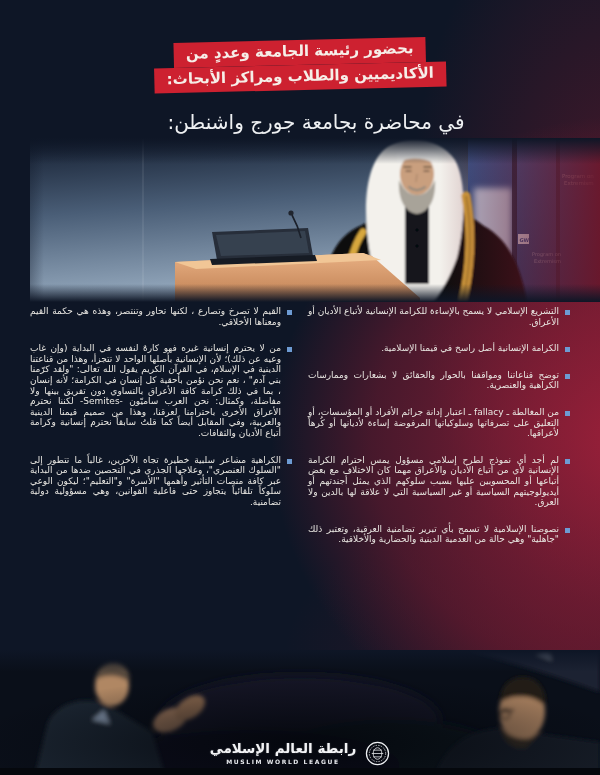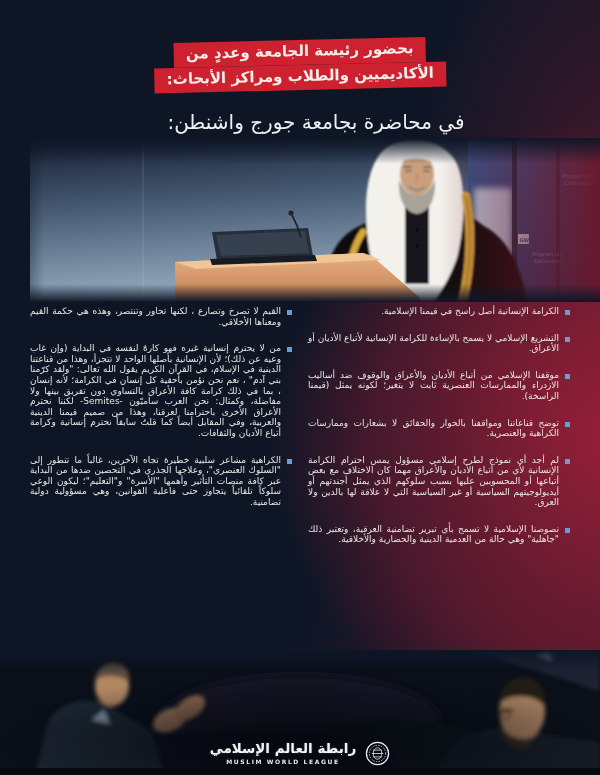--- a/index.html
+++ b/index.html
@@ -169,33 +169,33 @@
     <rect x="440" y="0" width="160" height="164" fill="url(#redover)"></rect>
     <rect x="0" y="0" width="44" height="164" fill="url(#fadeLeft)"></rect>
     <rect x="0" y="0" width="600" height="26" fill="url(#fadeTop)"></rect>
     <rect x="0" y="146" width="600" height="18" fill="url(#fadeBot)"></rect>
   </svg>
 
   <div class="columns">
     <div class="col">
       <div class="quote">
           <span class="bullet"></span>
+          <p class="qtext">التشريع الإسلامي لا يسمح بالإساءة للكرامة الإنسانية لأتباع الأديان أو الأعراق.</p>
+        </div>
+      <div class="quote">
+          <span class="bullet"></span>
           <p class="qtext">الكرامة الإنسانية أصل راسخ في قيمنا الإسلامية.</p>
         </div>
       <div class="quote">
           <span class="bullet"></span>
-          <p class="qtext">التشريع الإسلامي لا يسمح بالإساءة للكرامة الإنسانية لأتباع الأديان أو الأعراق.</p>
-        </div>
-      <div class="quote">
-          <span class="bullet"></span>
-          <p class="qtext">موقفنا الإسلامي من أتباع الأديان والأعراق والوقوف ضد أساليب الازدراء والممارسات العنصرية ثابت لا يتغير؛ لكونه يمثل (قيمنا الراسخة).</p>
-        </div>
-      <div class="quote">
-          <span class="bullet"></span>
           <p class="qtext">توضح قناعاتنا ومواقفنا بالحوار والحقائق لا بشعارات وممارسات الكراهية والعنصرية.</p>
+        </div>
+      <div class="quote">
+          <span class="bullet"></span>
+          <p class="qtext">من المغالطة ـ fallacy ـ اعتبار إدانة جرائم الأفراد أو المؤسسات، أو التعليق على تصرفاتها وسلوكياتها المرفوضة إساءة لأديانها أو كُرهاً لأعراقها.</p>
         </div>
       <div class="quote">
           <span class="bullet"></span>
           <p class="qtext">لم أجد أي نموذج لطرح إسلامي مسؤول يمس احترام الكرامة الإنسانية لأي من أتباع الأديان والأعراق مهما كان الاختلاف مع بعض أتباعها أو المحسوبين عليها بسبب سلوكهم الذي يمثل أجندتهم أو أيديولوجيتهم السياسية أو غير السياسية التي لا علاقة لها بالدين ولا العرق.</p>
         </div>
       <div class="quote">
           <span class="bullet"></span>
           <p class="qtext">نصوصنا الإسلامية لا تسمح بأي تبرير تضامنية العرقية، وتعتبر ذلك "جاهلية" وهي حالة من العدمية الدينية والحضارية والأخلاقية.</p>
         </div>
     </div>

